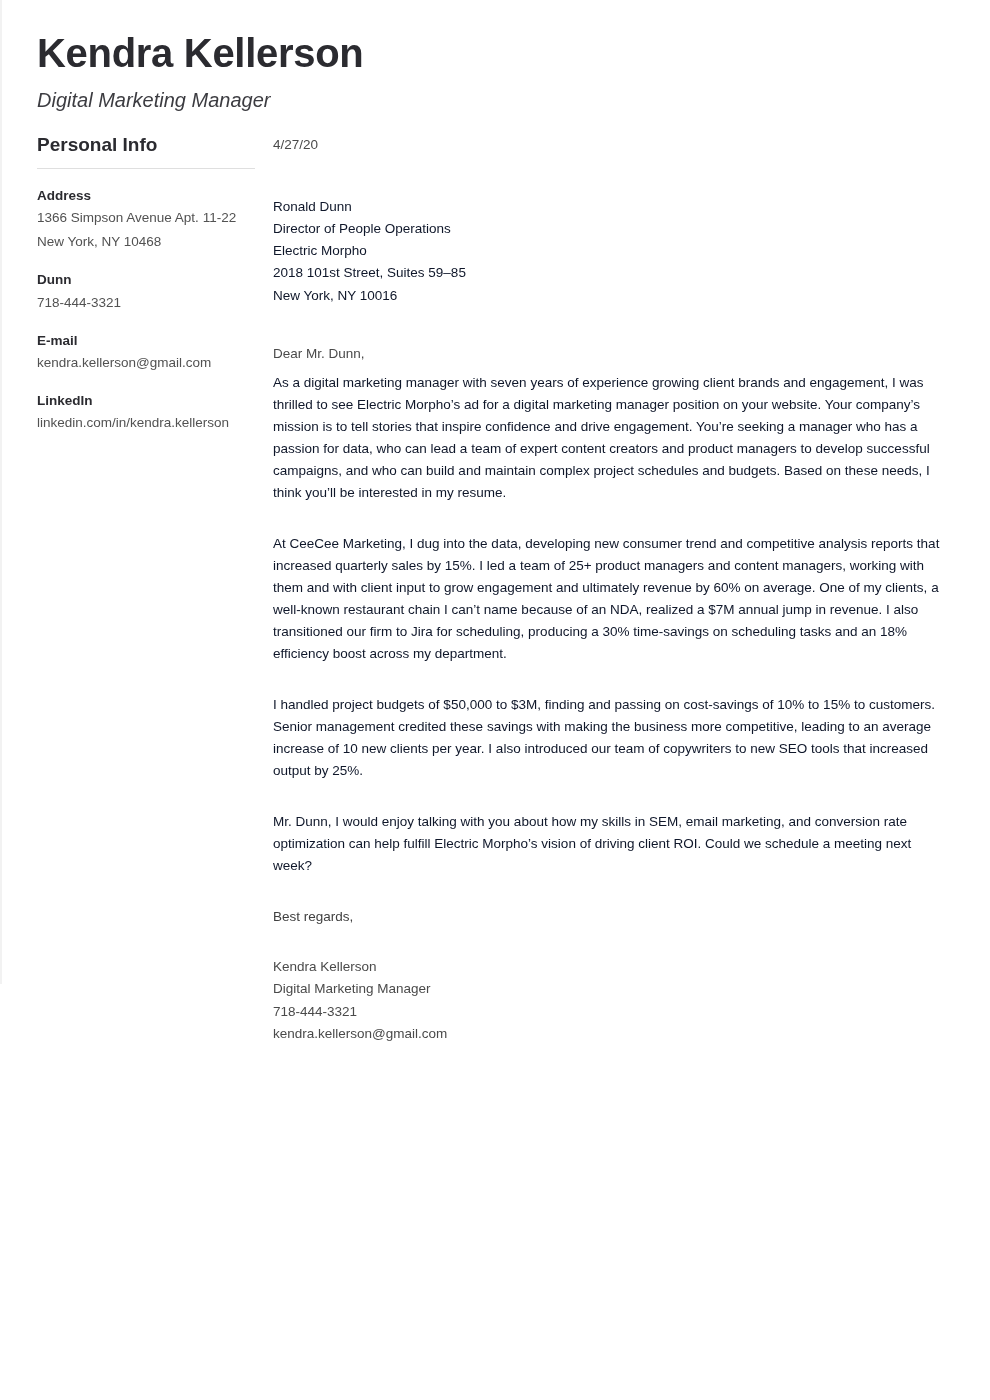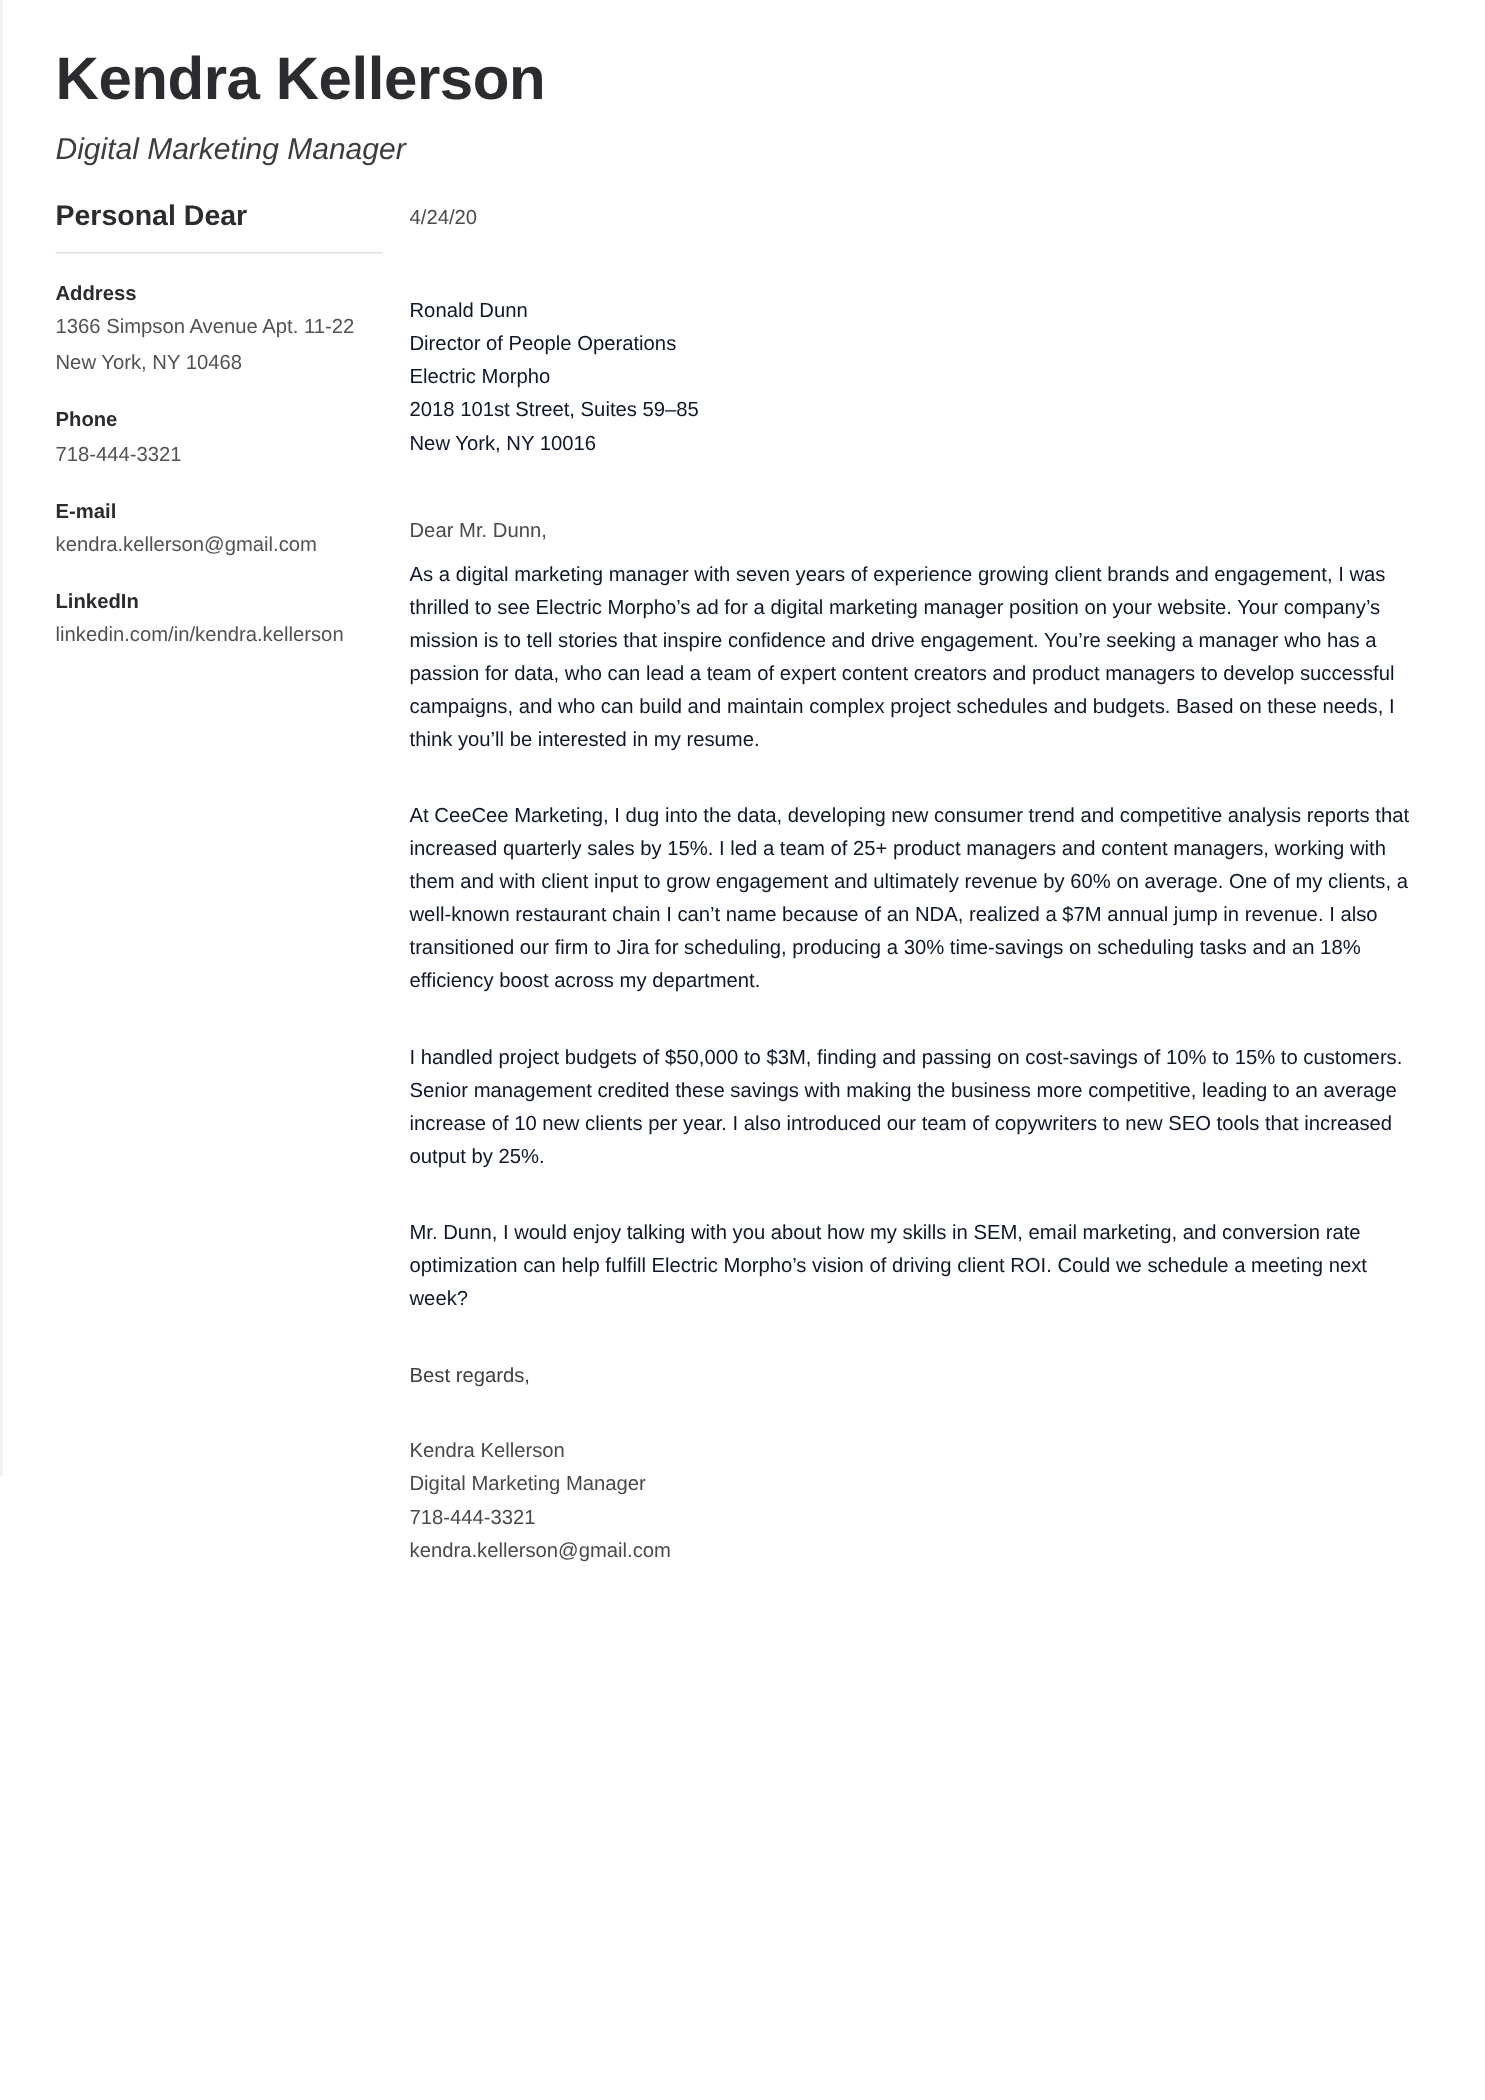--- a/index.html
+++ b/index.html
@@ -151,48 +151,48 @@
 <div class="page">
 
   <div class="header">
     <h1 class="name">Kendra Kellerson</h1>
     <div class="job-title">Digital Marketing Manager</div>
   </div>
 
   <div class="columns">
 
     <aside class="sidebar">
-      <h2 class="sidebar-heading">Personal Dear</h2>
+      <h2 class="sidebar-heading">Personal Info</h2>
       <hr class="divider">
 
       <div class="info-group">
         <div class="info-label">Address</div>
         <div class="info-value">1366 Simpson Avenue Apt. 11-22</div>
         <div class="info-value">New York, NY 10468</div>
       </div>
 
       <div class="info-group">
-        <div class="info-label">Phone</div>
+        <div class="info-label">Dunn</div>
         <div class="info-value">718-444-3321</div>
       </div>
 
       <div class="info-group">
         <div class="info-label">E-mail</div>
         <div class="info-value">kendra.kellerson@gmail.com</div>
       </div>
 
       <div class="info-group">
         <div class="info-label">LinkedIn</div>
         <div class="info-value">linkedin.com/in/kendra.kellerson</div>
       </div>
     </aside>
 
     <main class="content">
 
-      <div class="letter-date">4/24/20</div>
+      <div class="letter-date">4/27/20</div>
 
       <div class="recipient">
         <div class="recipient-line">Ronald Dunn</div>
         <div class="recipient-line">Director of People Operations</div>
         <div class="recipient-line">Electric Morpho</div>
         <div class="recipient-line">2018 101st Street, Suites 59–85</div>
         <div class="recipient-line">New York, NY 10016</div>
       </div>
 
       <p class="salutation">Dear Mr. Dunn,</p>

